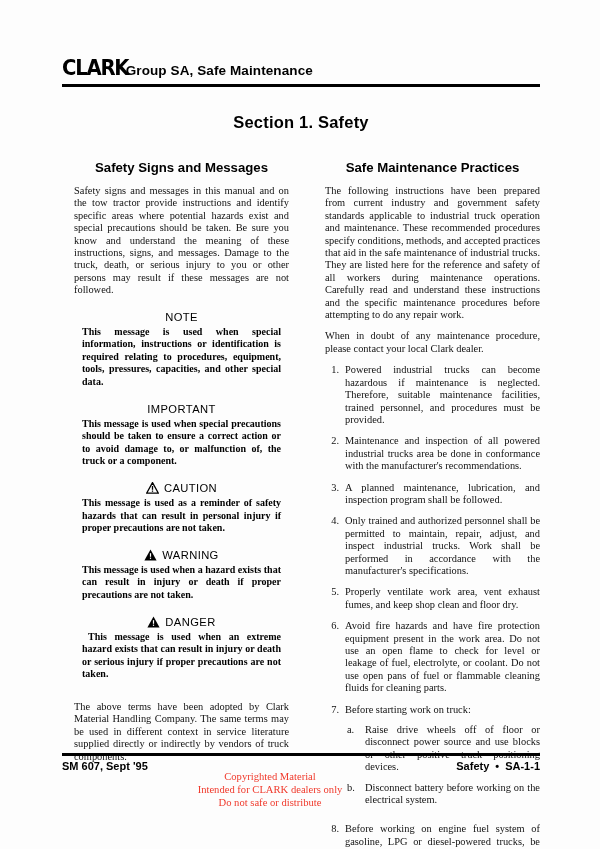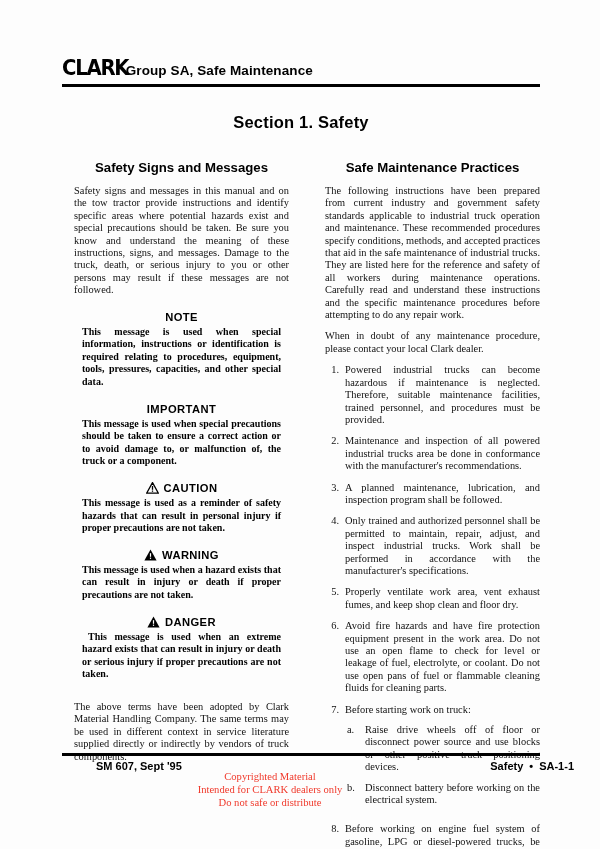--- a/index.html
+++ b/index.html
@@ -113,21 +113,21 @@
   
   .alert {
     margin: 14px 0 14px 0;
   }
   .alert-head {
     display: flex;
     align-items: flex-end;
     justify-content: center;
     gap: 5px;
     font-family: "Liberation Sans", sans-serif;
-    font-weight: bold;
+    font-weight: normal;
     font-size: 11.2px;
     letter-spacing: 0.4px;
     margin-bottom: 3px;
     color: #000;
   }
   .alert-body {
     margin: 0;
     font-family: "Liberation Serif", serif;
     font-weight: bold;
     font-size: 10px;
@@ -216,21 +216,20 @@
     left: 62px;
     top: 760px;
     width: 478px;
     display: flex;
     justify-content: space-between;
     align-items: flex-start;
     font-family: "Liberation Sans", sans-serif;
     font-weight: bold;
     font-size: 11px;
     color: #000;
-    margin-left: 34px;
   }
   .footer-right {
     display: flex;
     gap: 6px;
     align-items: center;
   }
   .footer-dot {
     font-size: 11px;
     line-height: 1;
   }

